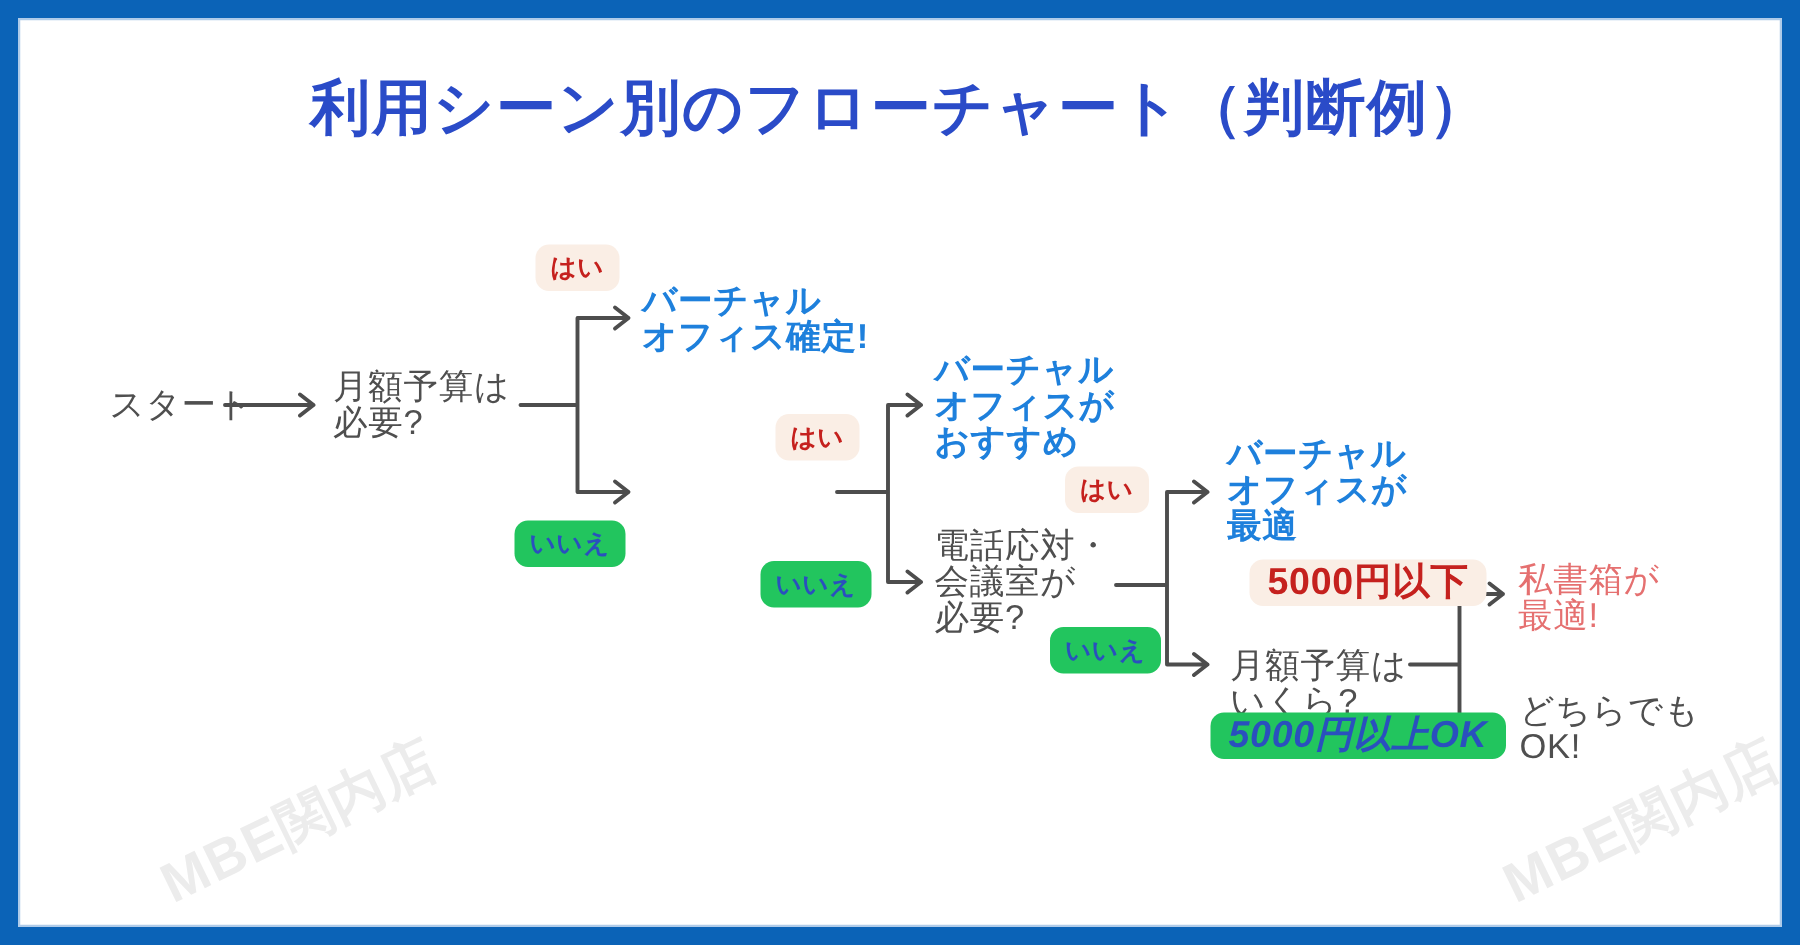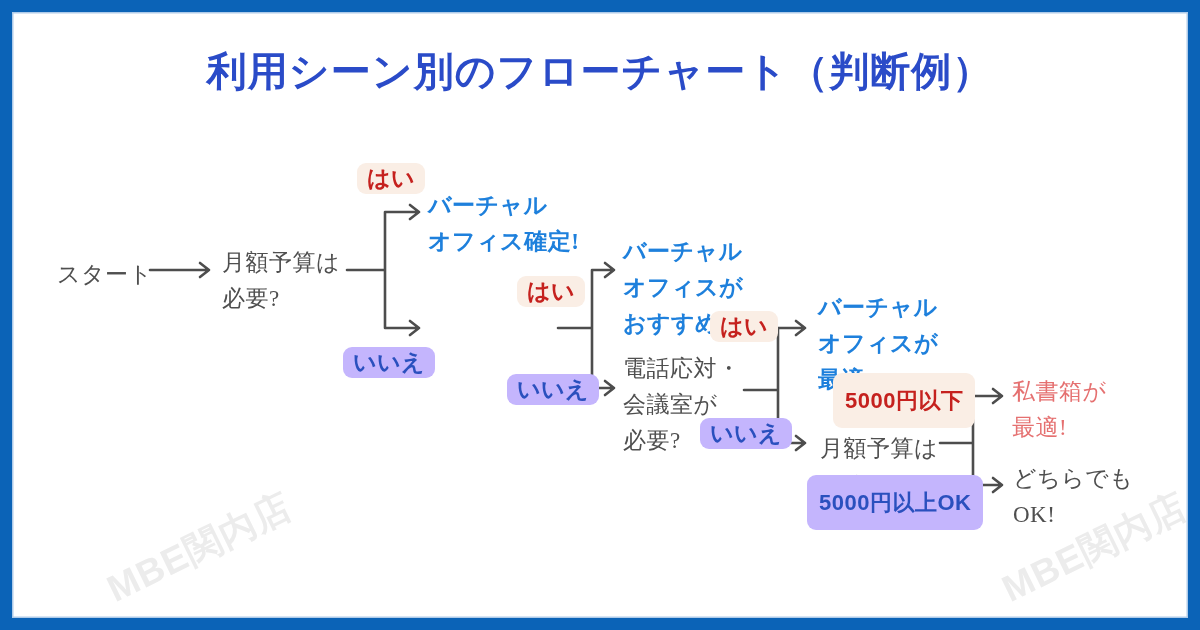--- a/index.html
+++ b/index.html
@@ -12,33 +12,33 @@
     position:absolute;inset:0;border:12px solid #0B63B7;
     box-shadow:inset 0 0 0 1.5px rgba(110,160,215,.55);
     pointer-events:none;z-index:20;box-sizing:border-box;
   }
   .page-title{
     position:absolute;left:0;right:0;top:44px;text-align:center;
     font-size:40px;font-weight:800;color:#2A4BC8;letter-spacing:1px;z-index:5;
   }
   .connector-layer{position:absolute;left:0;top:0;z-index:2;}
   .node{
-    position:absolute;white-space:pre-line;font-size:23px;line-height:36px;
-    color:#4F4F4F;letter-spacing:.5px;z-index:4;font-family:Liberation Serif, serif;
+    position:absolute;white-space:pre-line;font-size:23px;line-height:24px;
+    color:#4F4F4F;letter-spacing:.5px;z-index:4;
   }
   .node.result-blue{color:#1E80DC;font-weight:bold;}
   .node.result-salmon{color:#E57070;}
   .node.result-gray{color:#4F4F4F;}
   .badge{
-    position:absolute;border-radius:9px;font-weight:bold;font-size:23px;
+    position:absolute;border-radius:9px;font-weight:bold;font-size:17px;
     padding:3px 10px;line-height:25px;letter-spacing:.5px;z-index:4;white-space:nowrap;
   }
   .badge-yes{background:#FAEEE5;color:#C5211E;}
-  .badge-no{background:#c4b5fd;color:#2A50BE;}
-  .badge-money{font-size:22px;padding:15px 12px;}
+  .badge-no{background:#22c55e;color:#2A50BE;}
+  .badge-money{font-size:25px;padding:3px 12px;}
   .watermark{
     position:absolute;font-size:37px;font-weight:600;color:#ECECEC;
     transform:rotate(-26deg);letter-spacing:1px;z-index:1;white-space:nowrap;
   }
 </style>
 </head>
 <body>
 
 <div class="page">
 
@@ -52,21 +52,21 @@
       <path d="M347 270 H385 M385 212 V328 M385 212 H419 M410 205 L419 212 L410 219 M385 328 H419 M410 321 L419 328 L410 335"></path>
 
       <path d="M558 328 H592 M592 270 V388 M592 270 H614 M605 263 L614 270 L605 277 M592 388 H614 M605 381 L614 388 L605 395"></path>
 
       <path d="M744 390 H778 M778 328 V443 M778 328 H805 M796 321 L805 328 L796 335 M778 443 H805 M796 436 L805 443 L796 450"></path>
 
       <path d="M940 443 H973 M973 396 V485 M973 396 H1002 M993 389 L1002 396 L993 403 M973 485 H1002 M993 478 L1002 485 L993 492"></path>
     </g>
   </svg>
 
-  <div class="node" style="left:57px;top:257px;">スタート</div>
+  <div class="node" style="left:73px;top:257px;">スタート</div>
   <div class="node" style="left:222px;top:245px;">月額予算は
 必要?</div>
   <div class="node" style="left:623px;top:351px;">電話応対・
 会議室が
 必要?</div>
   <div class="node" style="left:820px;top:418px;margin-top:13px;">月額予算は
 いくら?</div>
 
   <div class="node result-blue" style="left:428px;top:188px;">バーチャル
 オフィス確定!</div>
@@ -84,19 +84,19 @@
   <div class="badge badge-yes" style="left:357px;top:163px;">はい</div>
   <div class="badge badge-no" style="left:343px;top:347px;">いいえ</div>
 
   <div class="badge badge-yes" style="left:517px;top:276px;">はい</div>
   <div class="badge badge-no" style="left:507px;top:374px;">いいえ</div>
 
   <div class="badge badge-yes" style="left:710px;top:311px;">はい</div>
   <div class="badge badge-no" style="left:700px;top:418px;">いいえ</div>
 
   <div class="badge badge-yes badge-money" style="left:833px;top:373px;">5000円以下</div>
-  <div class="badge badge-no badge-money" style="left:807px;top:475px;">5000円以上OK</div>
+  <div class="badge badge-no badge-money" style="left:807px;top:475px;font-style:italic;">5000円以上OK</div>
 
   <div class="watermark" style="left:100px;top:523px;">MBE関内店</div>
   <div class="watermark" style="left:995px;top:523px;">MBE関内店</div>
 
   <div class="frame-border"></div>
 </div>
 
 </body></html>

